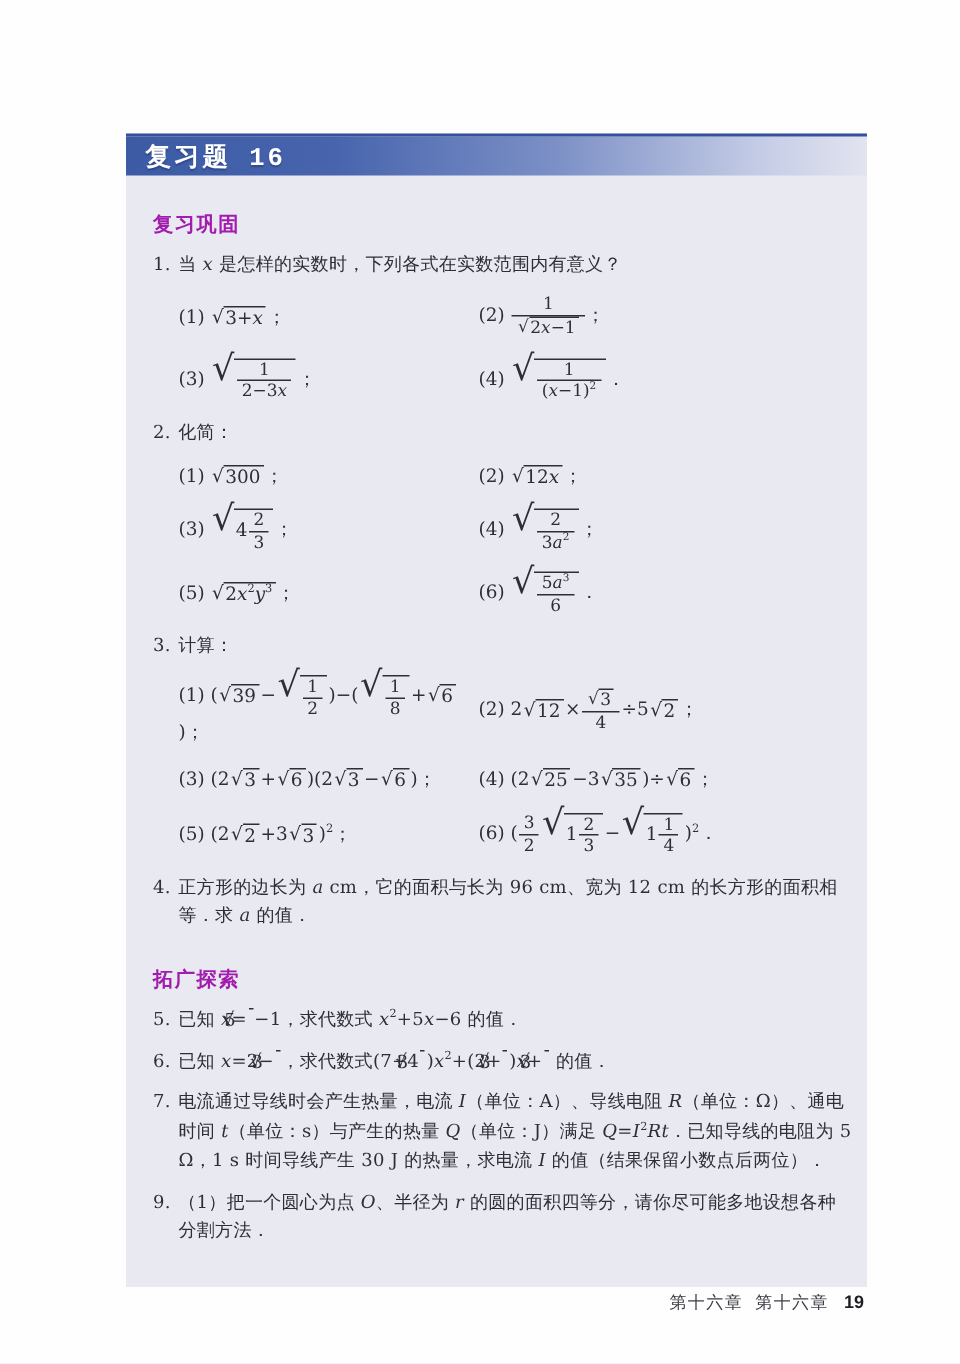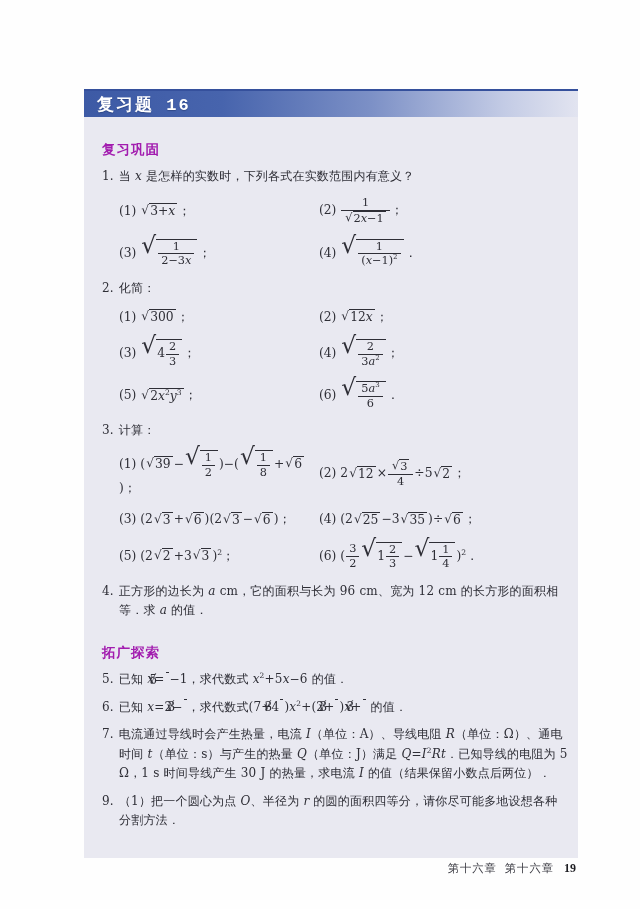--- a/index.html
+++ b/index.html
@@ -51,21 +51,21 @@
     text-align:center; font-size:0.92em; line-height:1.18; margin:0 1px;
   }
   .frac > .num { padding:0 3px; border-bottom:1.2px solid #2e2e36; }
   .frac > .den { padding:0 3px; }
   .m sup { font-size:0.62em; line-height:0; }
   .footer {
     position:absolute; left:84px; top:861px; width:492px;
     text-align:right; font-size:11.3px; color:#3c3c44; letter-spacing:1px;
   }
   .footer .pageno {
-    font-family:Liberation Serif, serif; font-weight:bold;
+    font-family:Liberation Sans, sans-serif; font-weight:bold;
     font-size:12px; color:#1d1d22; margin-left:10px; letter-spacing:0;
   }
   .footer .book { margin-left:8px; }
 </style>
 </head>
 <body>
 
 <div class="page">
   <div class="banner">
     <span class="banner-title">复习题 16</span>

